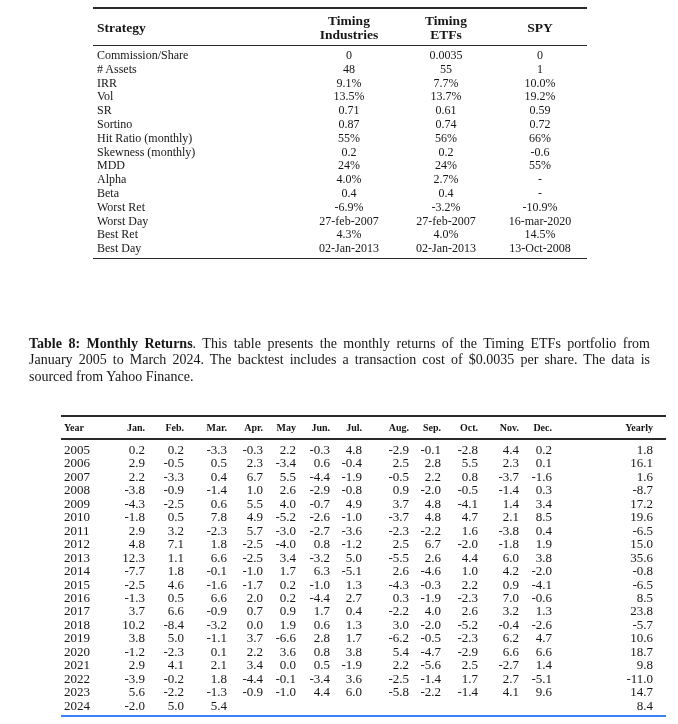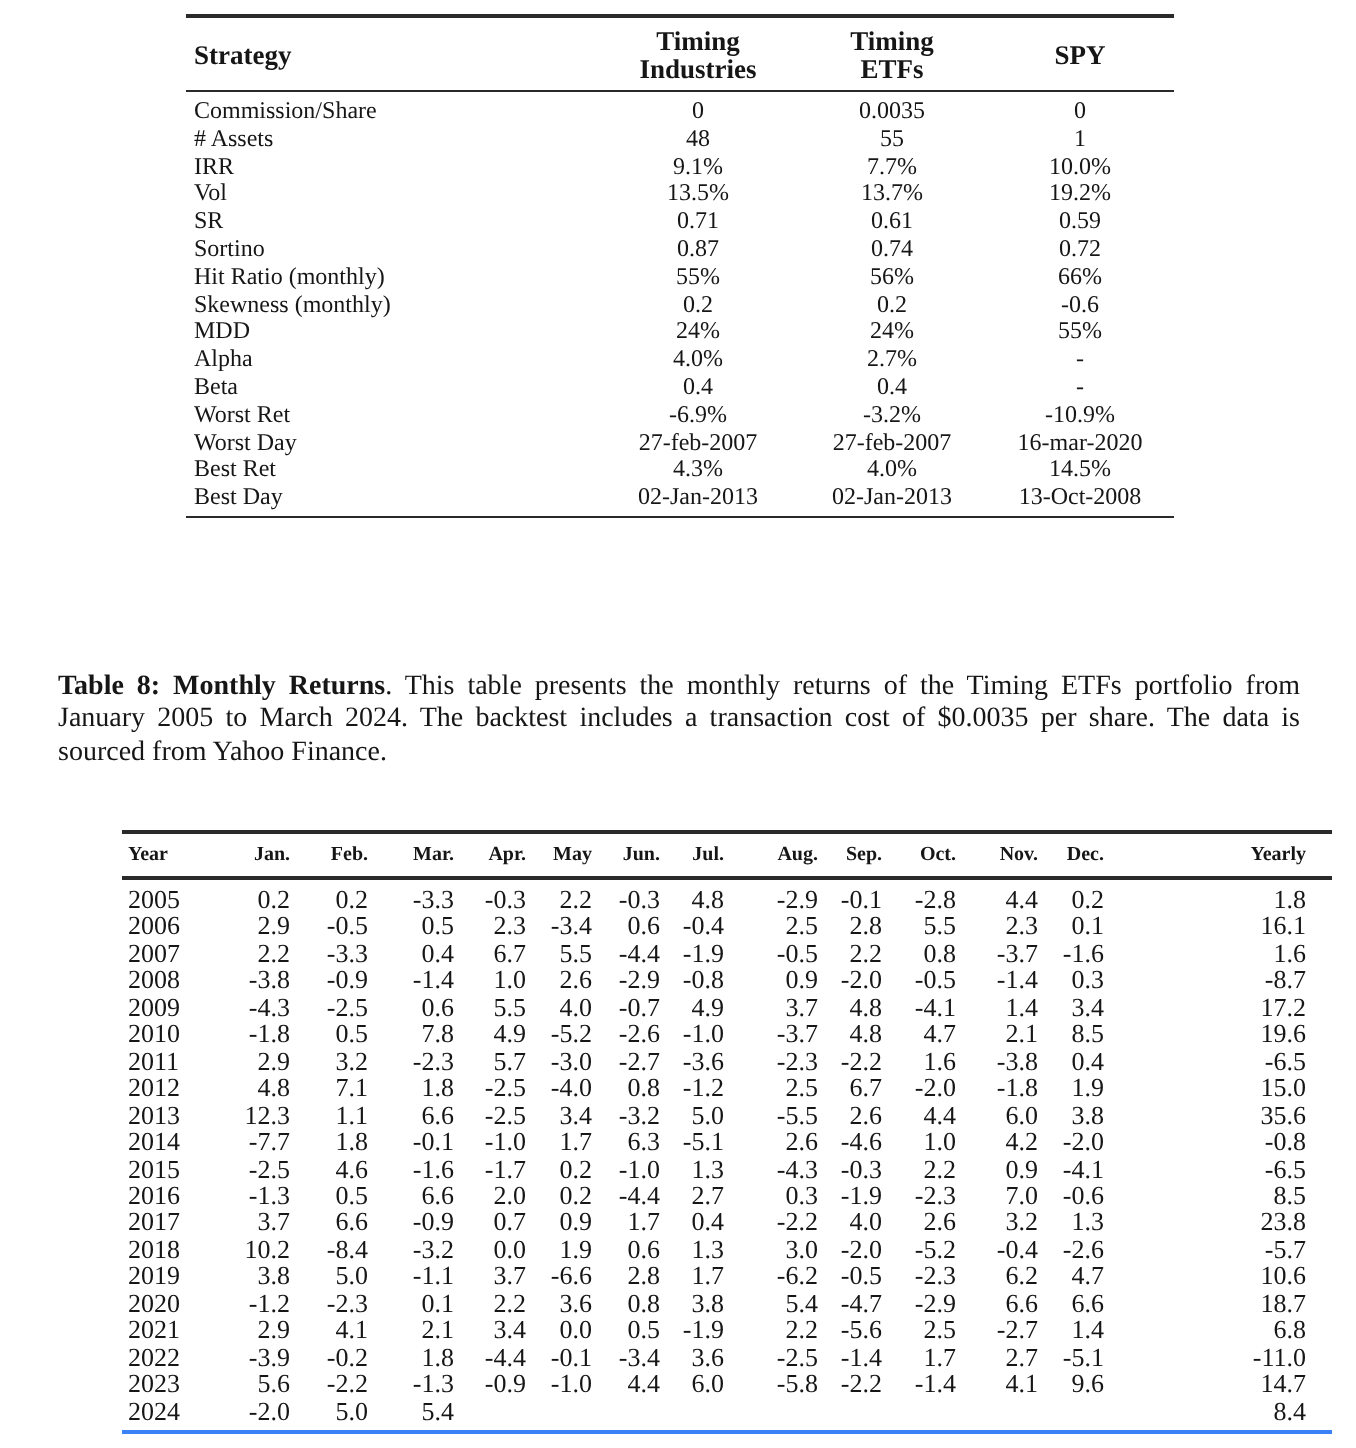--- a/index.html
+++ b/index.html
@@ -457,21 +457,21 @@
           <td>2.1</td>
           <td>3.4</td>
           <td>0.0</td>
           <td>0.5</td>
           <td>-1.9</td>
           <td>2.2</td>
           <td>-5.6</td>
           <td>2.5</td>
           <td>-2.7</td>
           <td>1.4</td>
-          <td>6.8</td>
+          <td>9.8</td>
         </tr>
         <tr>
           <td class="first">2022</td>
           <td>-3.9</td>
           <td>-0.2</td>
           <td>1.8</td>
           <td>-4.4</td>
           <td>-0.1</td>
           <td>-3.4</td>
           <td>3.6</td>

